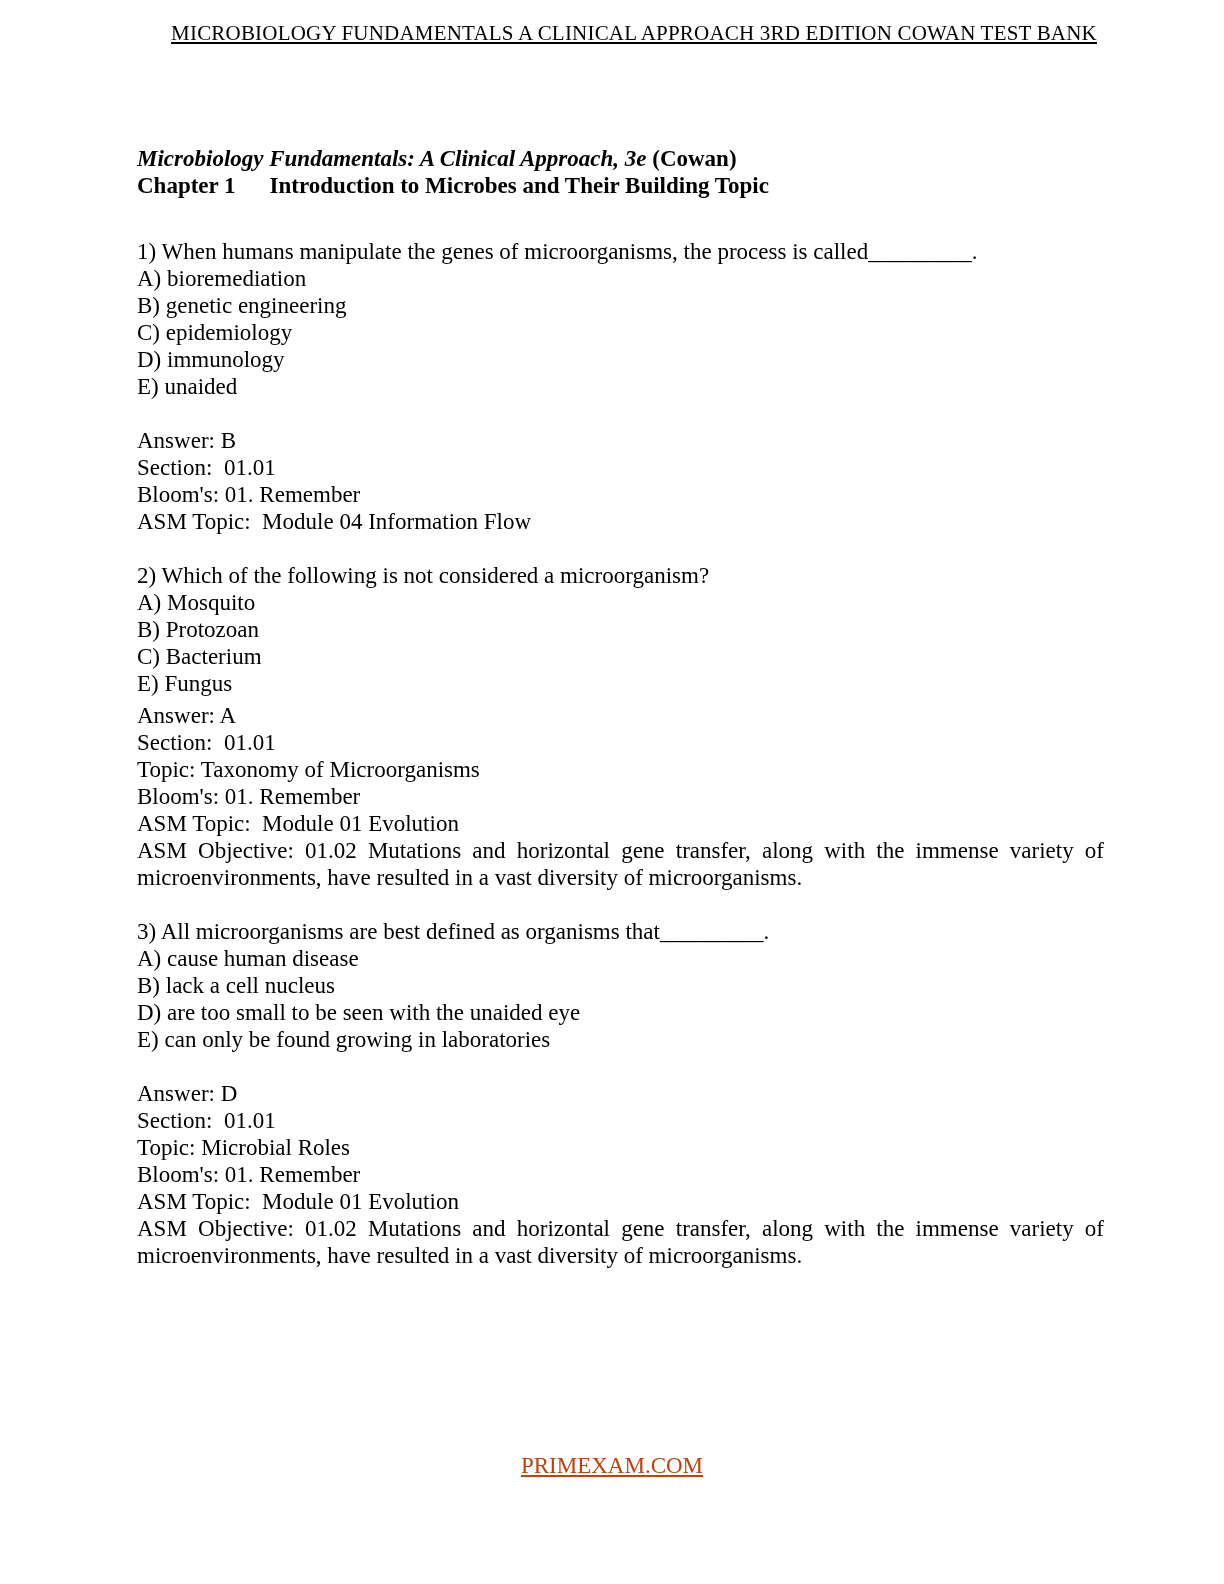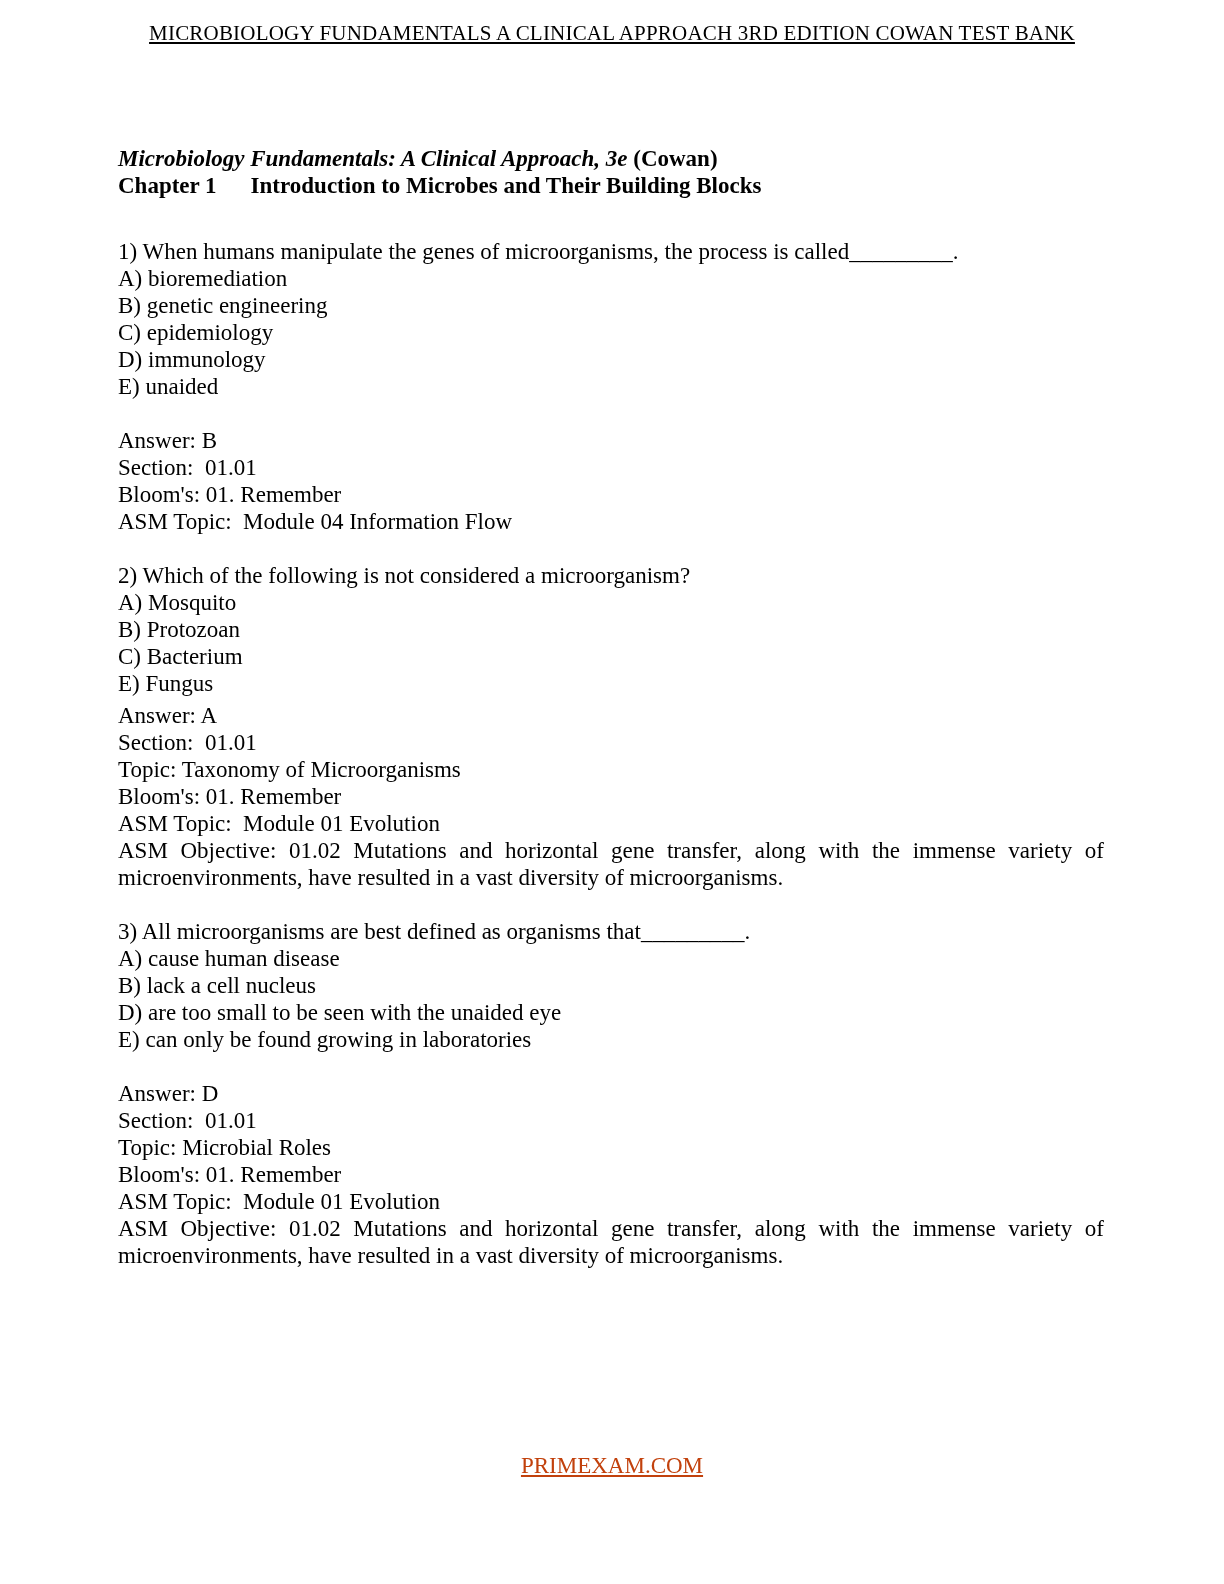--- a/index.html
+++ b/index.html
@@ -11,35 +11,36 @@
     font-family: "Liberation Serif", serif;
     color: #000000;
     overflow: hidden;
   }
   [data-bind] { white-space: pre-wrap; }
 
   .page {
     position: relative;
     width: 1224px;
     height: 1584px;
+    padding-left: 44px;
   }
 
   .page-header {
     padding-top: 20px;
     text-align: center;
     font-size: 21px;
     line-height: 26px;
   }
   .page-header .hdr-text {
     text-decoration: underline;
     letter-spacing: 0.2px;
   }
 
   .content {
-    margin-left: 118px;
+    margin-left: 93px;
     margin-right: 120px;
     font-size: 23px;
     line-height: 27px;
   }
 
   .title-block {
     margin-top: 99px;
   }
   .book-title-line { font-weight: bold; }
   .book-title-italic { font-style: italic; font-weight: bold; }
@@ -77,21 +78,21 @@
     <span class="hdr-text" data-bind="page_header.text">MICROBIOLOGY FUNDAMENTALS A CLINICAL APPROACH 3RD EDITION COWAN TEST BANK</span>
   </div>
 
   <div class="content">
 
     <div class="title-block">
       <div class="book-title-line">
         <span class="book-title-italic" data-bind="title_block.book_title">Microbiology Fundamentals: A Clinical Approach, 3e</span><span data-bind="title_block.book_author"> (Cowan)</span>
       </div>
       <div class="chapter-line">
-        <span data-bind="title_block.chapter_label">Chapter 1</span><span class="chapter-title" data-bind="title_block.chapter_title">Introduction to Microbes and Their Building Blocks</span>
+        <span data-bind="title_block.chapter_label">Chapter 1</span><span class="chapter-title" data-bind="title_block.chapter_title">Introduction to Microbes and Their Building Topic</span>
       </div>
     </div>
 
     <div class="question first">
       <div class="stem" data-bind="questions.0.stem">1) When humans manipulate the genes of microorganisms, the process is called_________.</div>
       <div class="choices">
         <div data-bind="questions.0.choices.0">A) bioremediation</div>
         <div data-bind="questions.0.choices.1">B) genetic engineering</div>
         <div data-bind="questions.0.choices.2">C) epidemiology</div>
         <div data-bind="questions.0.choices.3">D) immunology</div>

